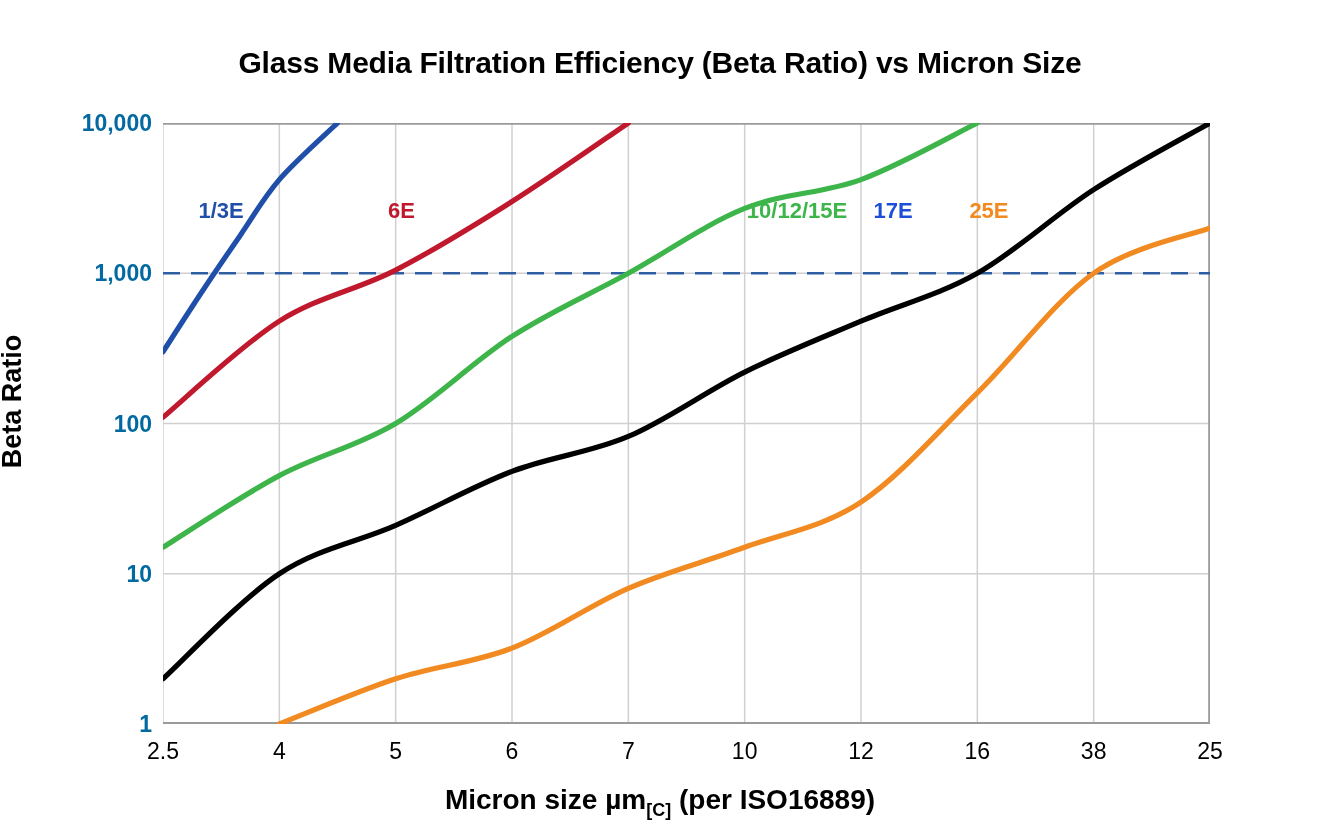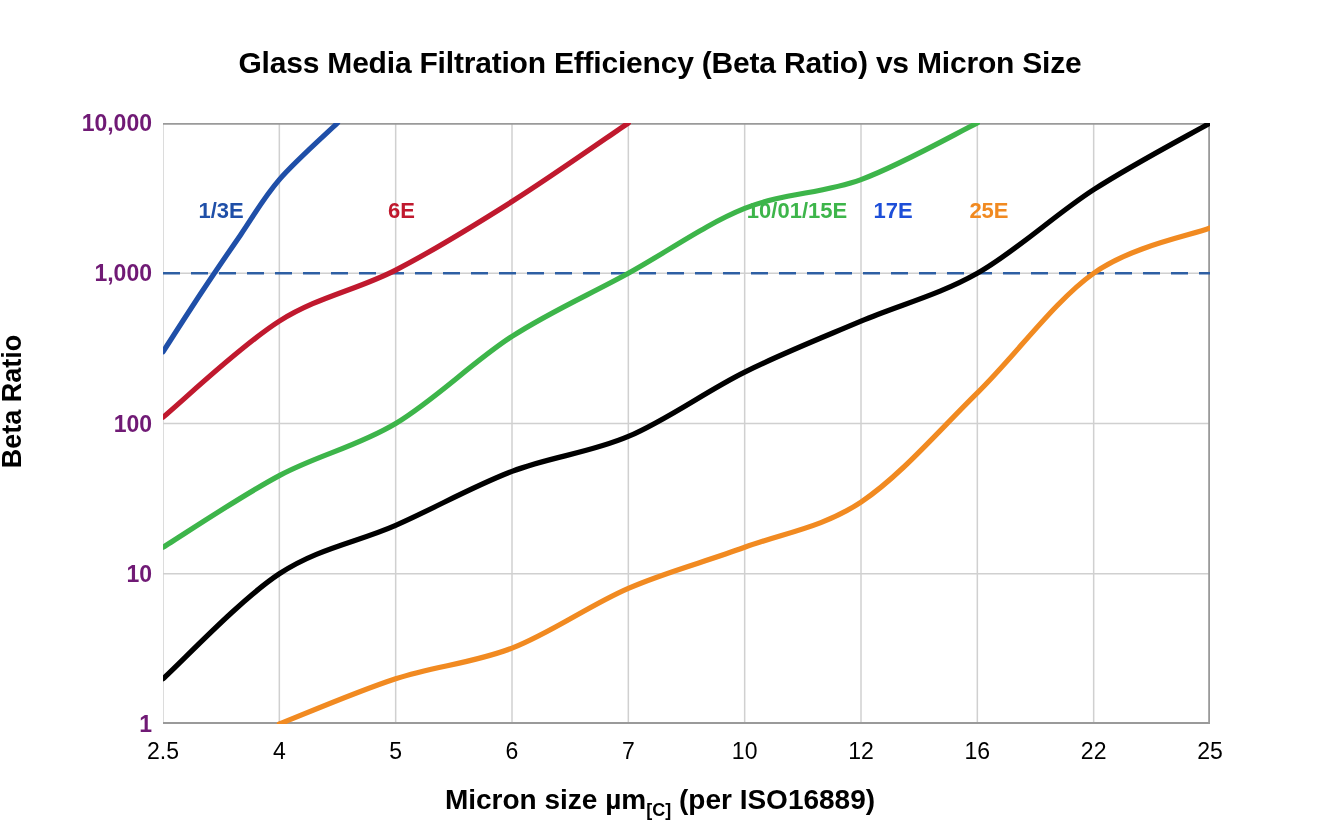--- a/index.html
+++ b/index.html
@@ -9,21 +9,21 @@
   #chart-title{
     position:absolute;left:0;top:20px;width:1320px;text-align:center;
     font-size:30px;font-weight:bold;color:#000000;letter-spacing:-0.2px;
   }
 
   #plot-wrap{position:absolute;left:163px;top:97px;width:1047px;height:601px;}
   #plot-svg{position:absolute;left:0;top:0;}
 
   .ytick-label{
     position:absolute;right:0;text-align:center;
-    font-size:23px;font-weight:bold;color:#701a75;
+    font-size:23px;font-weight:bold;color:#0369a1;
     transform:translateY(-50%);white-space:nowrap;
   }
   #ytick-col{position:absolute;left:0px;top:97px;width:152px;height:601px;}
 
   #yaxis-title{
     position:absolute;left:-148px;top:360px;width:320px;
     text-align:center;font-size:27px;font-weight:bold;color:#000000;
     transform:rotate(-90deg);
   }
 
@@ -93,33 +93,33 @@
         <line x1="1047" y1="601" x2="1047" y2="610" stroke="#8a8a8a" stroke-width="1.8"></line>
         <line x1="0" y1="150.25" x2="1047" y2="150.25" stroke="#2E5FA3" stroke-width="2.6" stroke-dasharray="17,11"></line>
         <path d="M 0.00 228.81 C 6.46 218.85, 25.85 188.51, 38.78 169.02 C 51.70 149.54, 64.63 130.63, 77.56 111.90 C 90.48 93.16, 100.18 75.26, 116.33 56.61 C 132.49 37.96, 164.81 9.43, 174.50 0.00" fill="none" stroke="#1F4FA8" stroke-width="5.2" stroke-linecap="round" stroke-linejoin="round"></path>
         <path d="M 0.00 294.28 C 19.39 278.26, 77.56 222.68, 116.33 198.14 C 155.11 173.61, 193.89 167.00, 232.67 147.07 C 271.44 127.14, 310.22 103.07, 349.00 78.56 C 387.78 54.05, 445.94 13.09, 465.33 0.00" fill="none" stroke="#C0192E" stroke-width="5.2" stroke-linecap="round" stroke-linejoin="round"></path>
         <path d="M 0.00 424.29 C 19.39 412.34, 77.56 373.24, 116.33 352.60 C 155.11 331.97, 193.89 323.70, 232.67 300.50 C 271.44 277.30, 310.22 238.43, 349.00 213.39 C 387.78 188.35, 426.56 171.57, 465.33 150.25 C 504.11 128.93, 542.89 101.04, 581.67 85.44 C 620.44 69.83, 659.22 70.85, 698.00 56.61 C 736.78 42.37, 794.94 9.43, 814.33 0.00" fill="none" stroke="#3DB54A" stroke-width="5.2" stroke-linecap="round" stroke-linejoin="round"></path>
         <path d="M 0.00 555.77 C 19.39 538.27, 77.56 476.32, 116.33 450.75 C 155.11 425.18, 193.89 419.40, 232.67 402.34 C 271.44 385.28, 310.22 363.21, 349.00 348.39 C 387.78 333.58, 426.56 330.01, 465.33 313.45 C 504.11 296.89, 542.89 268.27, 581.67 249.05 C 620.44 229.83, 659.22 214.61, 698.00 198.14 C 736.78 181.68, 775.56 172.16, 814.33 150.25 C 853.11 128.34, 891.89 91.71, 930.67 66.67 C 969.44 41.62, 1027.61 11.11, 1047.00 0.00" fill="none" stroke="#000000" stroke-width="5.2" stroke-linecap="round" stroke-linejoin="round"></path>
         <path d="M 116.33 601.00 C 135.72 593.46, 193.89 568.42, 232.67 555.77 C 271.44 543.12, 310.22 540.18, 349.00 525.10 C 387.78 510.02, 426.56 482.11, 465.33 465.31 C 504.11 448.51, 542.89 438.67, 581.67 424.29 C 620.44 409.92, 659.22 404.81, 698.00 379.06 C 736.78 353.32, 775.56 307.97, 814.33 269.83 C 853.11 231.70, 891.89 177.72, 930.67 150.25 C 969.44 122.78, 1027.61 112.56, 1047.00 105.02" fill="none" stroke="#F18A21" stroke-width="5.2" stroke-linecap="round" stroke-linejoin="round"></path>
       </svg>
   <div class="series-label" style="left: 58.1667px; top: 87.9003px; color: rgb(31, 79, 168);">1/3E</div>
       <div class="series-label" style="left: 238.483px; top: 87.9003px; color: rgb(192, 25, 46);">6E</div>
-      <div class="series-label" style="left: 634.017px; top: 87.9003px; color: rgb(61, 181, 74);">10/01/15E</div>
+      <div class="series-label" style="left: 634.017px; top: 87.9003px; color: rgb(61, 181, 74);">10/12/15E</div>
       <div class="series-label" style="left: 729.992px; top: 87.9003px; color: #1d4ed8;">17E</div>
       <div class="series-label" style="left: 825.967px; top: 87.9003px; color: rgb(241, 138, 33);">25E</div>
     </div>
 
   <div id="xtick-row">
       <div class="xtick-label" style="left: 0px;">2.5</div>
       <div class="xtick-label" style="left: 116.333px;">4</div>
       <div class="xtick-label" style="left: 232.667px;">5</div>
       <div class="xtick-label" style="left: 349px;">6</div>
       <div class="xtick-label" style="left: 465.333px;">7</div>
       <div class="xtick-label" style="left: 581.667px;">10</div>
       <div class="xtick-label" style="left: 698px;">12</div>
       <div class="xtick-label" style="left: 814.333px;">16</div>
-      <div class="xtick-label" style="left: 930.667px;">22</div>
+      <div class="xtick-label" style="left: 930.667px;">38</div>
       <div class="xtick-label" style="left: 1047px;">25</div>
     </div>
 
   <div id="xaxis-title"><span>Micron size µm</span><span class="sub">[C]</span><span> (per ISO16889)</span></div>
 
 </div>
 
 </body></html>

